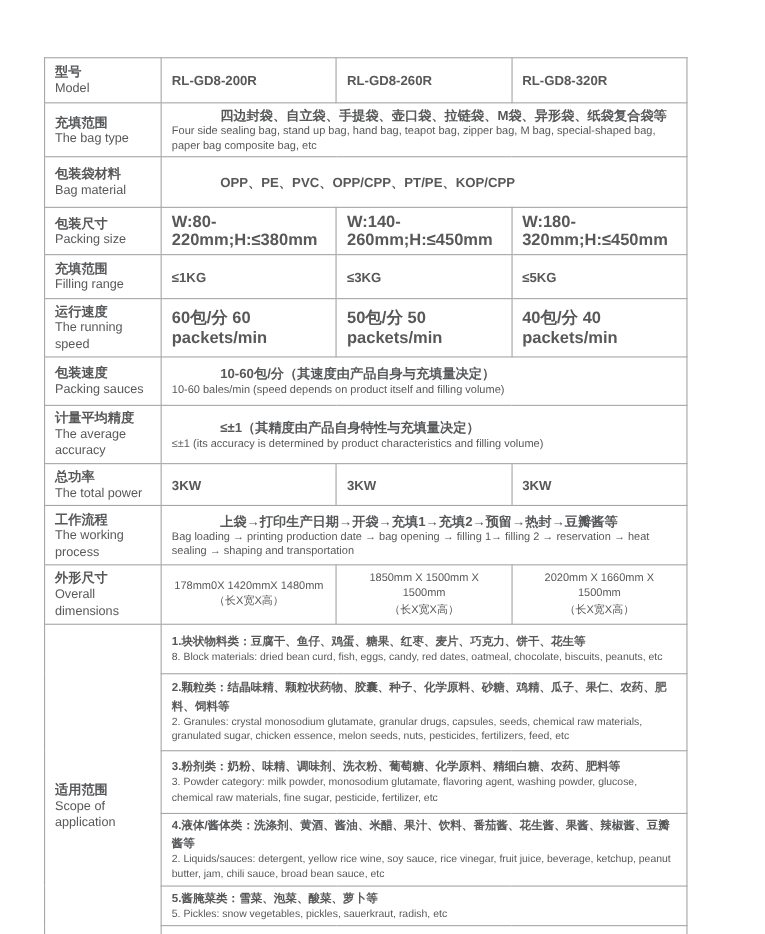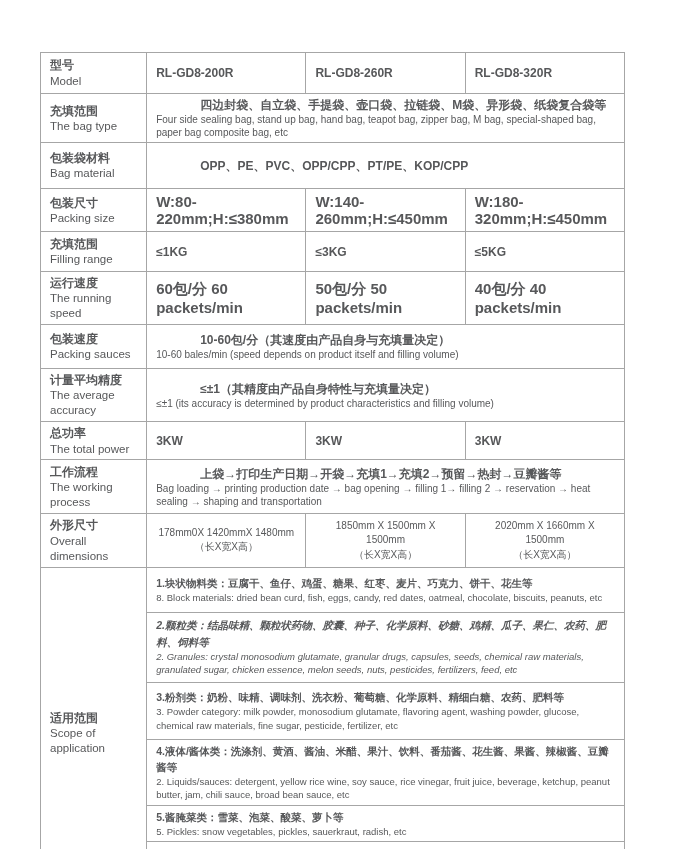--- a/index.html
+++ b/index.html
@@ -98,21 +98,21 @@
   tr.r-bagmat td       { height: 46px; }
   tr.r-packsize td     { height: 43px; }
   tr.r-fill td         { height: 40px; }
   tr.r-runspeed td     { height: 38px; margin-left: 28px; }
   tr.r-packspeed td    { height: 44px; }
   tr.r-accuracy td     { height: 43px; }
   tr.r-power td        { height: 38px; }
   tr.r-process td      { height: 54px; }
   tr.r-dims td         { height: 35px; }
   tr.r-scope1 td       { height: 45px; }
-  tr.r-scope2 td       { height: 70px; font-style: italic; }
+  tr.r-scope2 td       { height: 70px; }
   tr.r-scope3 td       { height: 57px; }
   tr.r-scope4 td       { height: 55px; }
   tr.r-scope5 td       { height: 35px; }
   tr.r-scope6 td       { height: 57px; }
 </style>
 </head>
 <body>
 
 <div class="page">
 

